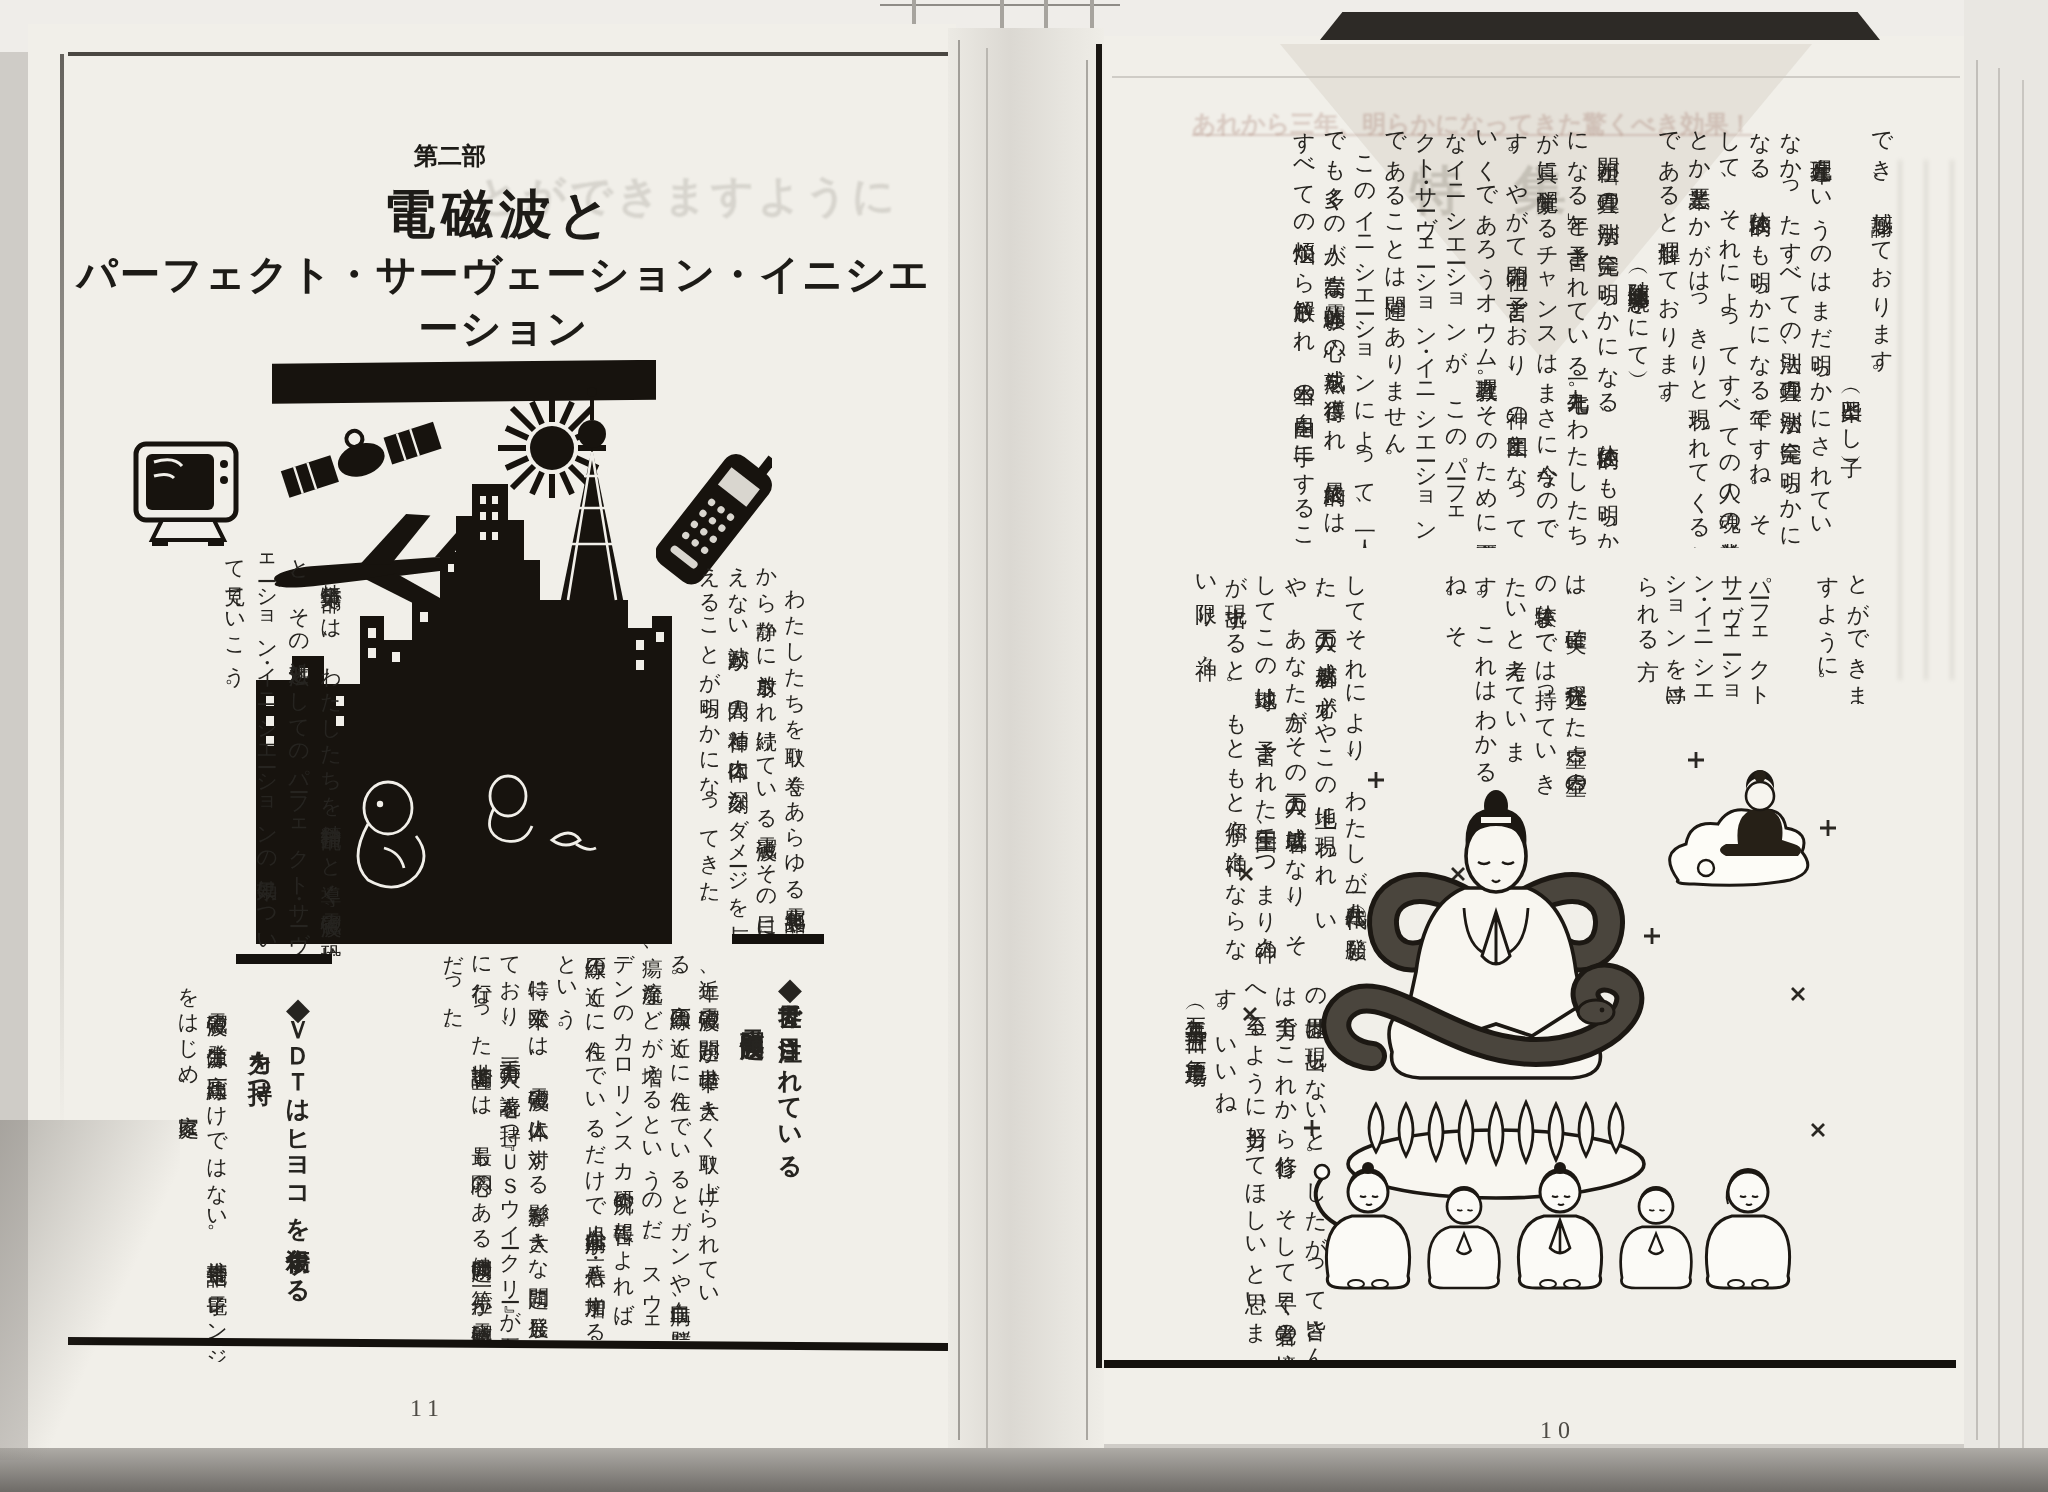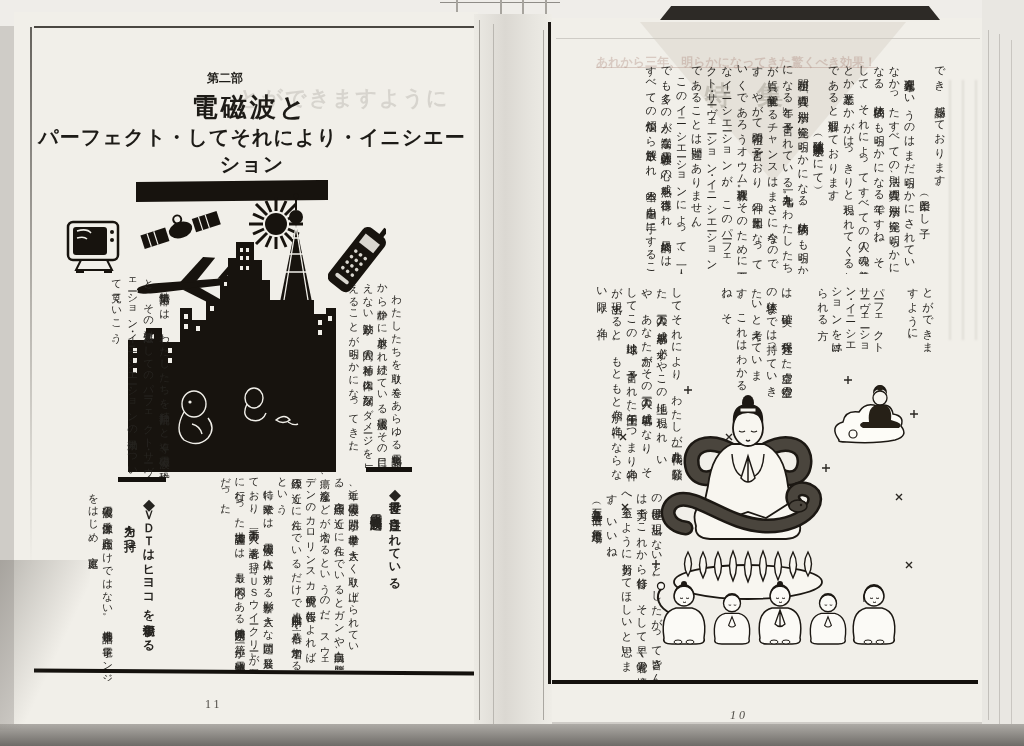--- a/index.html
+++ b/index.html
@@ -32,21 +32,21 @@
 <div class="thinline" style="left:545px;top:0;width:2px;height:44px;"></div>
 
 <div class="abs paper" style="left:14px;top:12px;width:464px;height:714px;"></div>
 <div class="thinline" style="left:34px;top:26px;width:440px;height:2px;background:#4a4742;"></div>
 <div class="abs" style="left:30px;top:27px;width:2px;height:600px;background:linear-gradient(#65625d,#b5b2ac 45%,rgba(181,178,172,0) 90%);"></div>
 
 <div class="ghost" style="left:238px;top:84px;font-size:21px;letter-spacing:2px;">とができますように</div>
 
 <div class="htitle" style="left:140px;top:70px;width:170px;font-size:12px;">第二部</div>
 <div class="htitle" style="left:120px;top:90px;width:260px;font-size:26px;letter-spacing:3px;">電磁波と</div>
-<div class="htitle" style="left:32px;top:124px;width:440px;font-size:20px;letter-spacing:1px;">パーフェクト・してそれにより・イニシエーション</div>
+<div class="htitle" style="left:32px;top:124px;width:440px;font-size:20px;letter-spacing:1px;">パーフェクト・サーヴェーション・イニシエーション</div>
 
 <div class="abs" style="left:66px;top:218px;">
 <svg width="56" height="58" viewBox="0 0 56 58">
   <rect x="2" y="4" width="50" height="38" rx="5" fill="#f1efe9" stroke="#17130e" stroke-width="2.5"></rect>
   <rect x="7" y="9" width="34" height="28" rx="3" fill="#17130e"></rect>
   <path d="M11,13 q10,-3 14,2 M11,20 q7,-2 10,1" stroke="#f1efe9" stroke-width="1.5" fill="none"></path>
   <circle cx="46" cy="14" r="2" fill="#17130e"></circle>
       <circle cx="46" cy="22" r="2" fill="#17130e"></circle>
   <path d="M15,42 L41,42 L46,52 L10,52 Z" fill="#f1efe9" stroke="#17130e" stroke-width="2"></path>
   <rect x="10" y="52" width="8" height="3" fill="#17130e"></rect>
@@ -303,21 +303,21 @@
       <path d="M-8,-14 q-4,6 -2,12" stroke="#1c1813" stroke-width="1" fill="none"></path>
       <path d="M-4,-6 q2,1 3,0 M2,-6 q2,1 3,0 M-1,-2 q1.5,1 3,0" stroke="#1c1813" stroke-width="1" fill="none"></path>
       <ellipse cx="-6" cy="38" rx="4" ry="2" fill="#fbfaf6" stroke="#1c1813" stroke-width="1"></ellipse>
           <ellipse cx="6" cy="38" rx="4" ry="2" fill="#fbfaf6" stroke="#1c1813" stroke-width="1"></ellipse>
     </g>
   </g>
 </svg>
   </div>
 
 <div class="abs" style="left:552px;top:680px;width:426px;height:4px;background:#14110d;"></div>
-<div class="pageno" style="left:730px;top:708px;font-style:italic;">10</div>
+<div class="pageno" style="left:770px;top:708px;">10</div>
 
 <div class="abs" style="left:938px;top:80px;width:40px;height:260px;opacity:0.18;background:repeating-linear-gradient(90deg,transparent 0 11px,#8d887e 11px 13px);filter:blur(1px);"></div>
 
 <div class="abs" style="left:982px;top:0;width:42px;height:746px;background:#e9e7e2;"></div>
 <div class="thinline" style="left:988px;top:30px;width:1px;height:690px;background:#c2bfba;"></div>
 <div class="thinline" style="left:999px;top:34px;width:1px;height:690px;background:#c6c3be;"></div>
 <div class="thinline" style="left:1011px;top:40px;width:1px;height:686px;background:#c9c6c1;"></div>
 <div class="abs" style="left:0;top:724px;width:1024px;height:22px;background:linear-gradient(#aeaba6,#6e6b67);"></div>
 <div class="abs" style="left:0;top:560px;width:90px;height:170px;background:linear-gradient(115deg,rgba(118,114,108,0.45),rgba(118,114,108,0) 60%);"></div>
 

